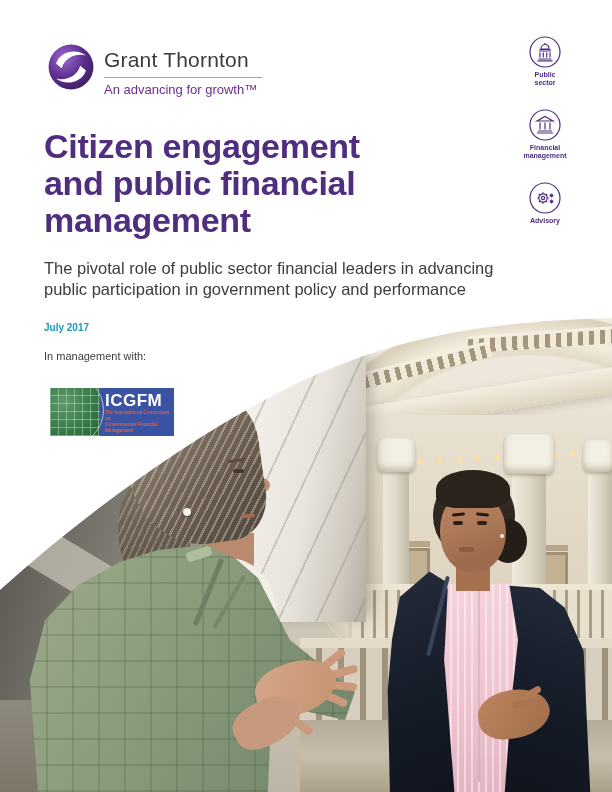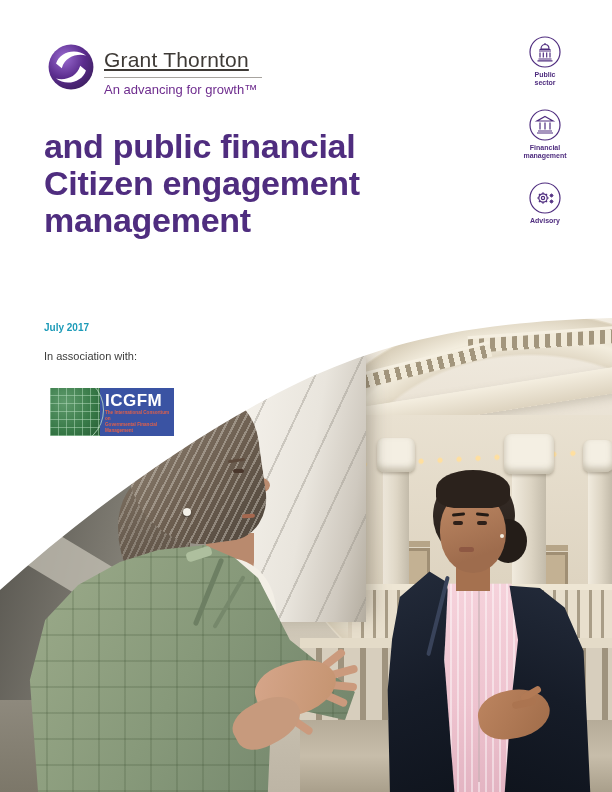--- a/index.html
+++ b/index.html
@@ -121,21 +121,21 @@
   .rw-hands{left:478px;top:690px;width:72px;height:48px;border-radius:50% 55% 55% 45%;transform:rotate(-10deg);
     background:linear-gradient(130deg,#bd8560,#a06c49);}
   .rw-finger{left:520px;top:690px;width:22px;height:7px;background:#b27a55;border-radius:4px;transform:rotate(-30deg);}
   .rw-finger2{left:512px;top:700px;width:24px;height:7px;background:#ab7450;border-radius:4px;transform:rotate(-12deg);}
   
   .swoosh{position:absolute;inset:0;z-index:5;pointer-events:none;}
   
   .content{position:absolute;inset:0;z-index:10;}
   .gt-logo{position:absolute;left:48px;top:44px;}
   .gt-orb{position:absolute;left:0;top:0;width:46px;height:46px;}
-  .gt-name{position:absolute;left:56px;top:4px;font-size:21px;font-weight:500;color:#3e3a36;letter-spacing:.2px;white-space:nowrap;text-decoration:underline;}
+  .gt-name{position:absolute;left:56px;top:4px;font-size:21px;font-weight:500;color:#3e3a36;letter-spacing:.2px;white-space:nowrap;}
   .gt-rule{position:absolute;left:56px;top:33px;width:158px;height:1px;background:#a7a39e;}
   .gt-tagline{position:absolute;left:56px;top:38px;font-size:13px;font-weight:500;color:#6e2c8e;white-space:nowrap;}
   .services{position:absolute;right:28px;top:36px;width:78px;}
   .service{position:relative;text-align:center;margin-bottom:22px;}
   .service svg{display:block;margin:0 auto;}
   .service-label{margin-top:3px;font-size:7px;line-height:8px;font-weight:700;color:#4f2d7f;}
   .title{position:absolute;left:44px;top:128px;font-size:34px;line-height:37px;font-weight:800;color:#4f2d7f;letter-spacing:-.3px;}
   .subtitle{position:absolute;left:44px;top:258px;font-size:16.5px;line-height:21px;font-weight:300;color:#3c3c3b;}
   .date{position:absolute;left:44px;top:322px;font-size:10px;font-weight:700;color:#1d9bb8;}
   .assoc{position:absolute;left:44px;top:350px;font-size:11px;color:#3c3c3b;}
@@ -286,28 +286,30 @@
           <path d="M22.5 17.5 v4 M20.5 19.5 h4 M21.1 18.1 l2.8 2.8 M23.9 18.1 l-2.8 2.8" stroke-width="0.9"></path>
         </svg>
         <div class="service-label">
           <div>Advisory</div>
           <div></div>
         </div>
       </div>
     </div>
 
     <div class="title">
+      <div>Citizen engagement</div>
       <div>and public financial</div>
-      <div>Citizen engagement</div>
       <div>management</div>
     </div>
     <div class="subtitle">
+      <div>The pivotal role of public sector financial leaders in advancing</div>
+      <div>public participation in government policy and performance</div>
     </div>
     <div class="date">July 2017</div>
-    <div class="assoc">In association with:</div>
+    <div class="assoc">In management with:</div>
 
     <div class="icgfm">
       <div class="icgfm-globe"></div>
       <div class="icgfm-right">
         <div class="icgfm-acronym">ICGFM</div>
         <div class="icgfm-small">The International Consortium on</div>
         <div class="icgfm-small">Governmental Financial Management</div>
       </div>
     </div>
   </div>

